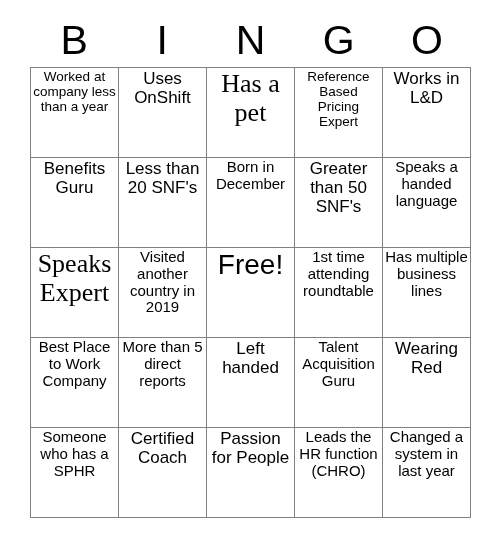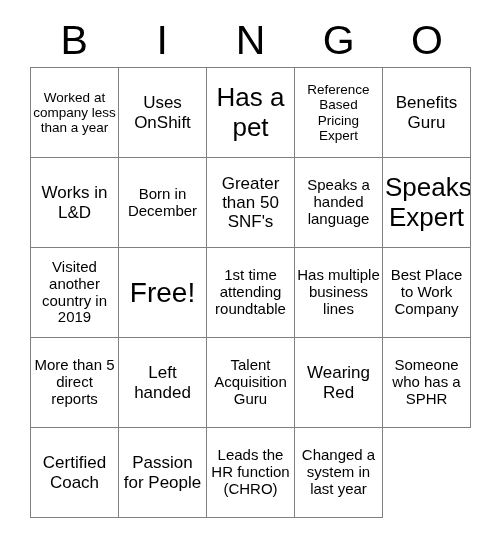--- a/index.html
+++ b/index.html
@@ -43,39 +43,38 @@
     grid-template-columns: repeat(5, 1fr);
     grid-template-rows: repeat(5, 1fr);
     border-top: 1px solid #808080;
     border-left: 1px solid #808080;
     background: #ffffff;
   }
   .cell {
     border-right: 1px solid #808080;
     border-bottom: 1px solid #808080;
     display: flex;
-    align-items: center;
     justify-content: center;
     text-align: center;
     padding: 1px 2px;
     overflow: hidden;
     background: #ffffff;
   }
   .cell-text {
     display: block;
     color: #000000;
     line-height: 1.12;
     width: 100%;
     white-space: pre-line;
   }
   
   .fs-xs .cell-text { font-size: 13.5px; }
   .fs-sm .cell-text { font-size: 15px; }
   .fs-lg .cell-text { font-size: 17px; }
-  .fs-xl .cell-text { font-size: 26px; }
+  .fs-xl .cell-text { font-size: 26px; font-family: Liberation Serif, serif; }
   .fs-xxl .cell-text { font-size: 28px; }
 </style>
 </head>
 <body>
 
 <div id="card">
 
   <div id="header-row">
     <div class="header-letter">B</div>
     <div class="header-letter">I</div>
@@ -91,24 +90,27 @@
       <div class="cell fs-lg">
         <span class="cell-text">Uses OnShift</span>
       </div>
       <div class="cell fs-xl">
         <span class="cell-text">Has a pet</span>
       </div>
       <div class="cell fs-xs">
         <span class="cell-text">Reference Based Pricing Expert</span>
       </div>
       <div class="cell fs-lg">
+        <span class="cell-text">Works in L&amp;D</span>
+      </div>
+      <div class="cell fs-lg">
         <span class="cell-text">Benefits Guru</span>
       </div>
       <div class="cell fs-lg">
-        <span class="cell-text">Works in L&amp;D</span>
+        <span class="cell-text">Less than 20 SNF's</span>
       </div>
       <div class="cell fs-sm">
         <span class="cell-text">Born in December</span>
       </div>
       <div class="cell fs-lg">
         <span class="cell-text">Greater than 50 SNF's</span>
       </div>
       <div class="cell fs-sm">
         <span class="cell-text">Speaks a handed language</span>
       </div>

